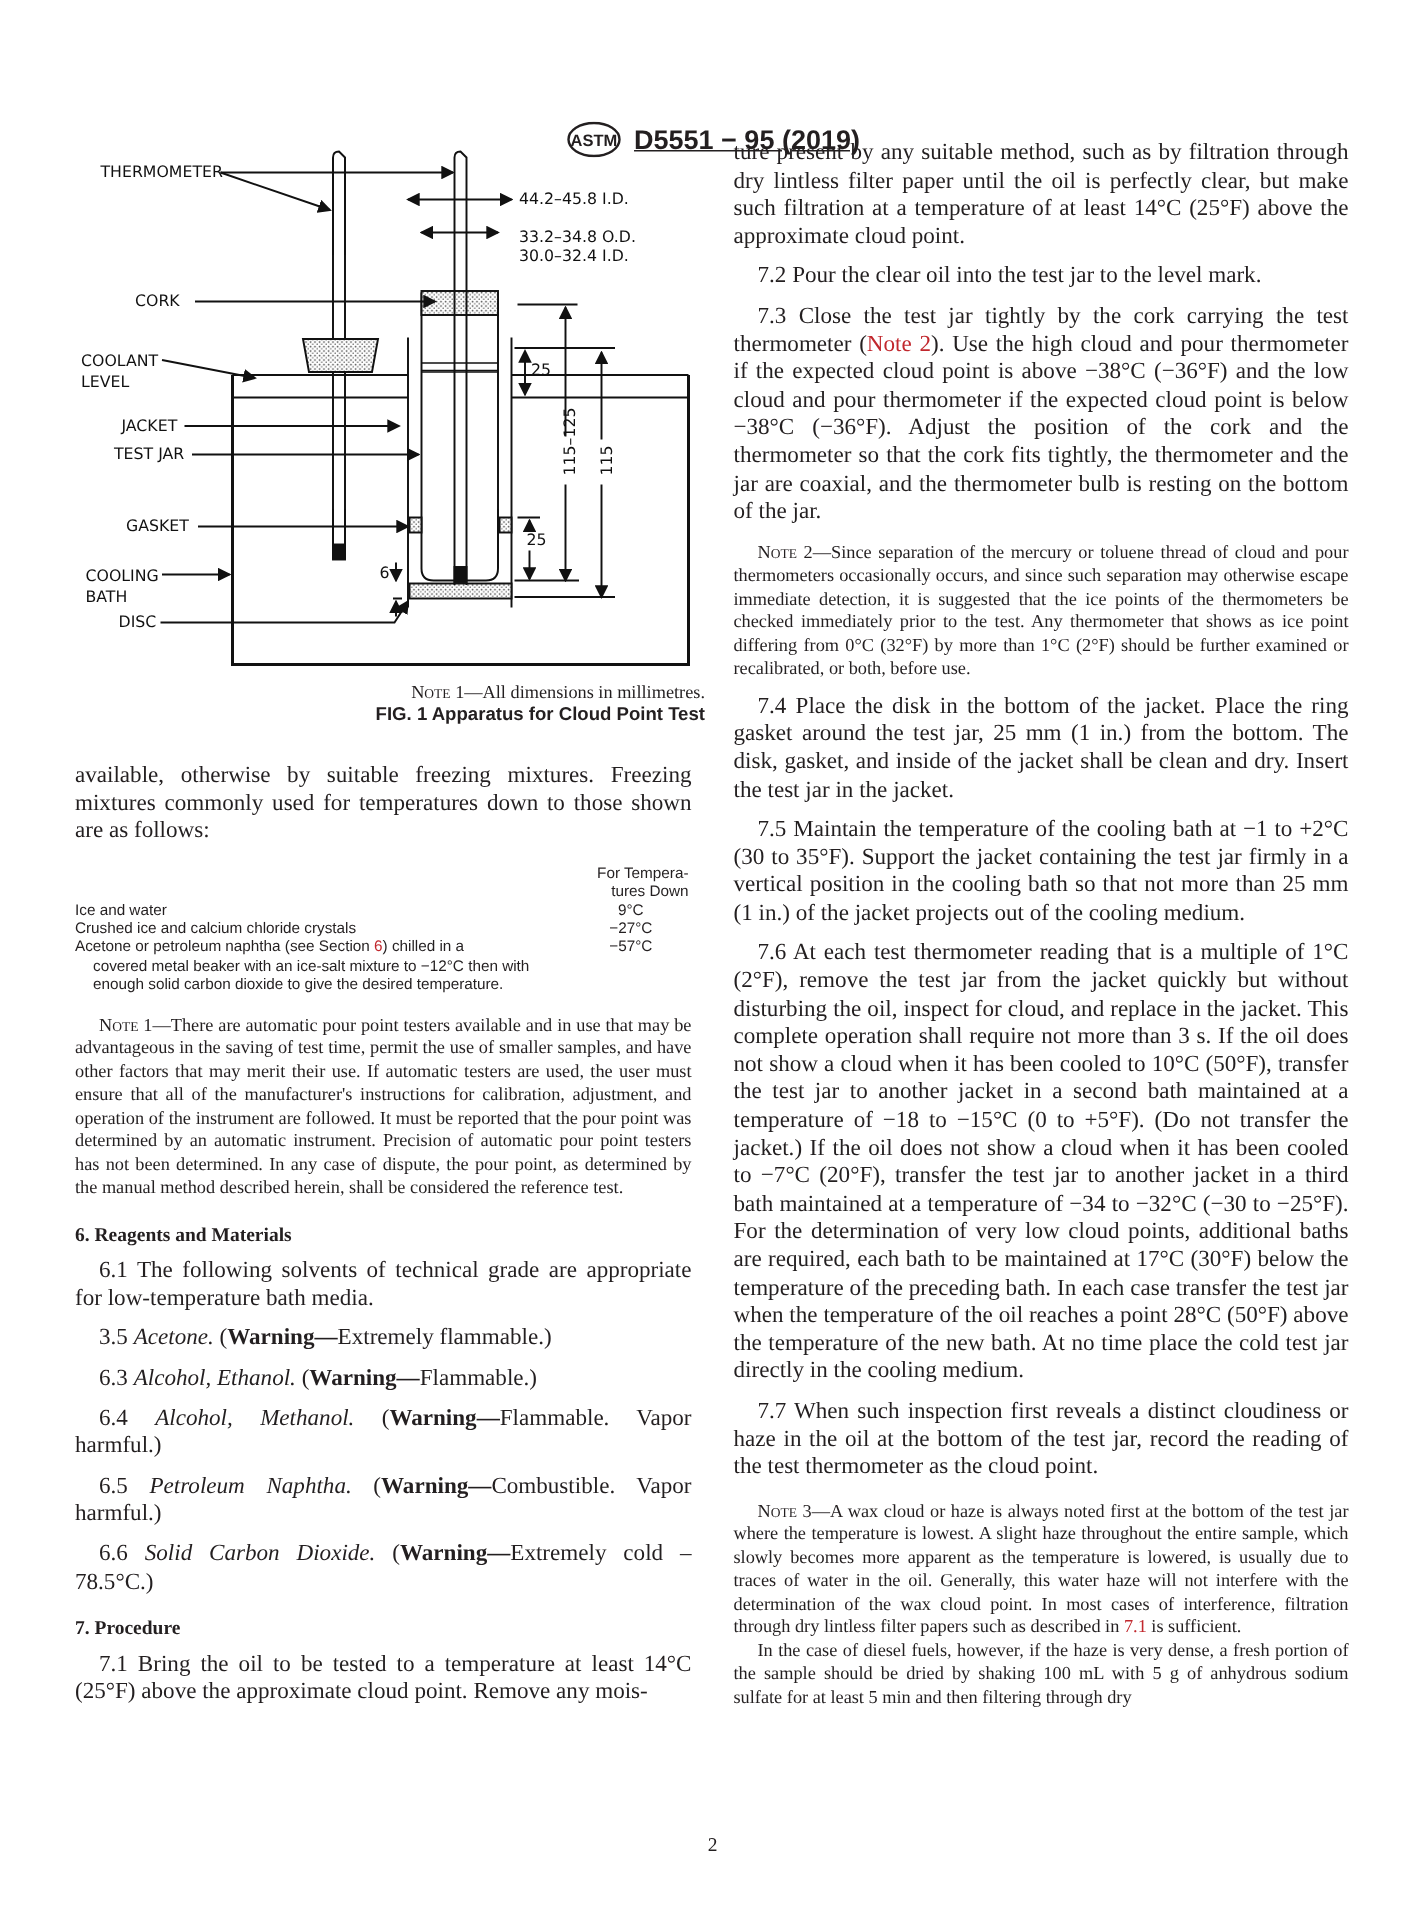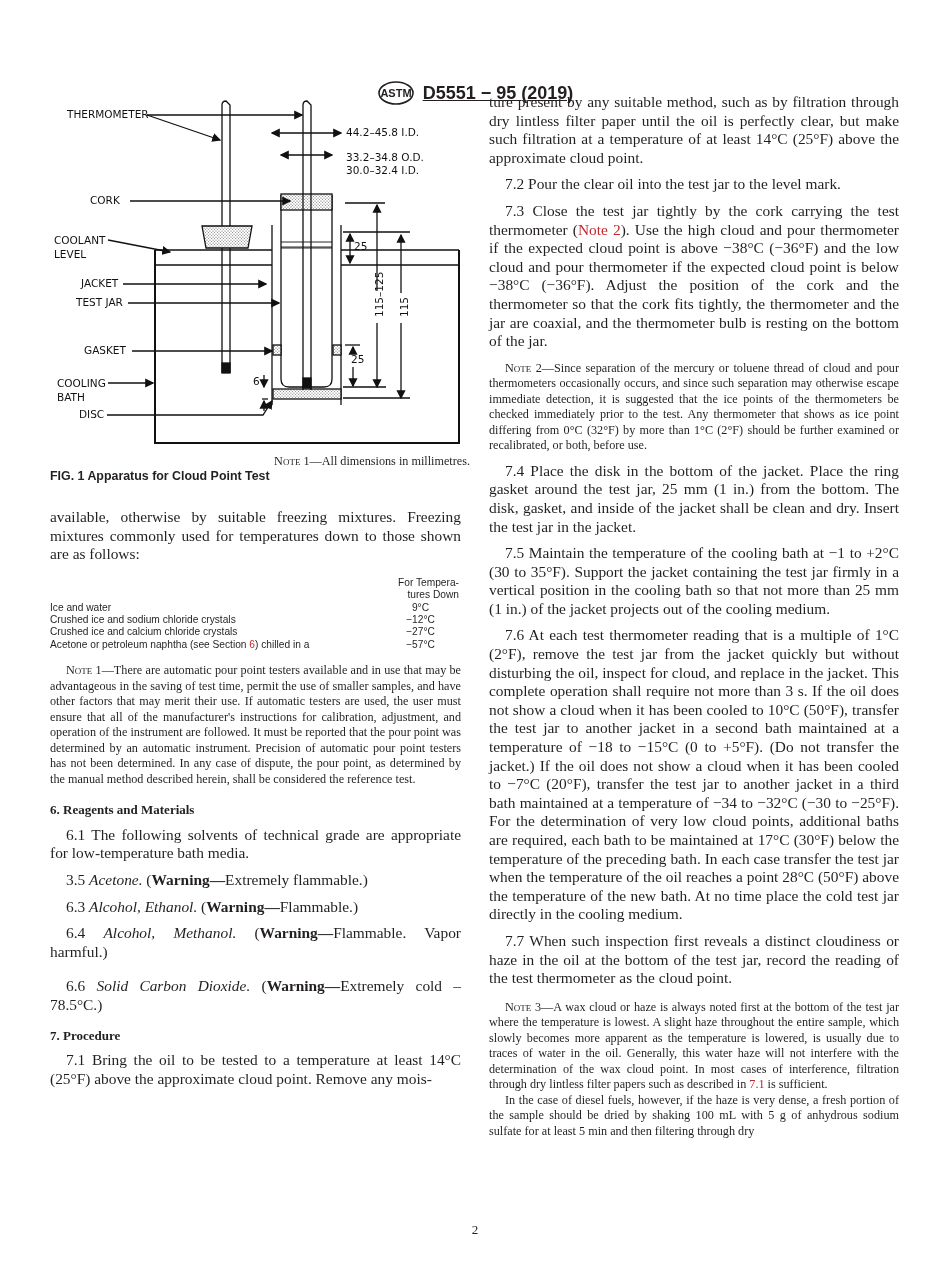--- a/index.html
+++ b/index.html
@@ -4,21 +4,21 @@
 <style>
   html, body { margin:0; padding:0; background:#ffffff; }
   body { width:950px; height:1272px; position:relative; overflow:hidden; color:#231f20; }
 
   #header { position:absolute; top:57px; left:0; width:950px; text-align:center;margin-top:24px; }
   #header .logo { display:inline-block; vertical-align:middle; width:38px; height:24px; margin-right:4px; }
   #header .title { display:inline-block; vertical-align:middle; font-family:"Liberation Sans", sans-serif; font-weight:bold; font-size:18px; color:#231f20;text-decoration:underline; }
 
   #figure { position:absolute; left:50px; top:95px; width:420px; height:360px; }
   #fig-note { position:absolute; left:50px; top:454px; width:420px; text-align:right; font-family:"Liberation Serif", serif; font-size:12.2px; }
-  #fig-caption { position:absolute; left:50px; top:469px; width:420px; text-align:left; font-family:"Liberation Sans", sans-serif; font-weight:bold; font-size:12.4px; }
+  #fig-caption { position:absolute; left:50px; top:469px; width:420px; text-align:right; font-family:"Liberation Sans", sans-serif; font-weight:bold; font-size:12.4px; }
 
   .col { position:absolute; font-family:"Liberation Serif", serif; }
   #left { left:50px; top:508px; width:411px; }
   #right { left:489px; top:93px; width:410px; }
 
   .p { font-size:15.4px; line-height:18.6px; text-align:justify; margin:0; }
   .p.indent { text-indent:16px; }
   .gap { height:8px; }
   .note { font-size:12.2px; line-height:15.5px; text-align:justify; margin:0; text-indent:16px; }
   .note .sc { font-variant:small-caps; }
@@ -151,45 +151,43 @@
   <div id="freeze">
     <div class="hdr">
       <div>For Tempera-</div>
       <div>tures Down</div>
     </div>
     <div class="row">
       <span class="m">Ice and water</span>
       <span class="t">9°C</span>
     </div>
     <div class="row">
-      <span class="m">Crushed ice and sodium chloride crystals</span>
-      <span class="t">−12°C</span>
-    </div>
-    <div class="row">
       <span class="m">Crushed ice and calcium chloride crystals</span>
       <span class="t">−27°C</span>
     </div>
     <div class="row">
       <span class="m"><span>Acetone or petroleum naphtha (see Section </span><a class="link">6</a><span>) chilled in a</span></span>
       <span class="t">−57°C</span>
     </div>
+    <div class="cont">covered metal beaker with an ice-salt mixture to −12°C then with enough solid carbon dioxide to give the desired temperature.</div>
   </div>
   <div style="height:12px"></div>
   <p class="note"><span class="sc">Note</span><span> 1—There are automatic pour point testers available and in use that may be advantageous in the saving of test time, permit the use of smaller samples, and have other factors that may merit their use. If automatic testers are used, the user must ensure that all of the manufacturer's instructions for calibration, adjustment, and operation of the instrument are followed. It must be reported that the pour point was determined by an automatic instrument. Precision of automatic pour point testers has not been determined. In any case of dispute, the pour point, as determined by the manual method described herein, shall be considered the reference test.</span></p>
   <div style="height:14px"></div>
   <p class="h2">6.  Reagents and Materials</p>
   <div style="height:6px"></div>
   <p class="p indent">6.1  The following solvents of technical grade are appropriate for low-temperature bath media.</p>
   <div class="gap"></div>
   <p class="p indent"><span>3.5 </span><i>Acetone.</i><span> (</span><b>Warning—</b><span>Extremely flammable.)</span></p>
   <div class="gap"></div>
   <p class="p indent"><span>6.3 </span><i>Alcohol, Ethanol.</i><span> (</span><b>Warning—</b><span>Flammable.)</span></p>
   <div class="gap"></div>
   <p class="p indent"><span>6.4 </span><i>Alcohol, Methanol.</i><span> (</span><b>Warning—</b><span>Flammable. Vapor harmful.)</span></p>
   <div class="gap"></div>
+  <p class="p indent"><span>6.5 </span><i>Petroleum Naphtha.</i><span> (</span><b>Warning—</b><span>Combustible. Vapor harmful.)</span></p>
   <div class="gap"></div>
   <p class="p indent"><span>6.6 </span><i>Solid Carbon Dioxide.</i><span> (</span><b>Warning—</b><span>Extremely cold – 78.5°C.)</span></p>
   <div style="height:12px"></div>
   <p class="h2">7.  Procedure</p>
   <div style="height:6px"></div>
   <p class="p indent">7.1  Bring the oil to be tested to a temperature at least 14°C (25°F) above the approximate cloud point. Remove any mois-</p>
 </div>
 
 <div id="right" class="col">
   <p class="p">ture present by any suitable method, such as by filtration through dry lintless filter paper until the oil is perfectly clear, but make such filtration at a temperature of at least 14°C (25°F) above the approximate cloud point.</p>

